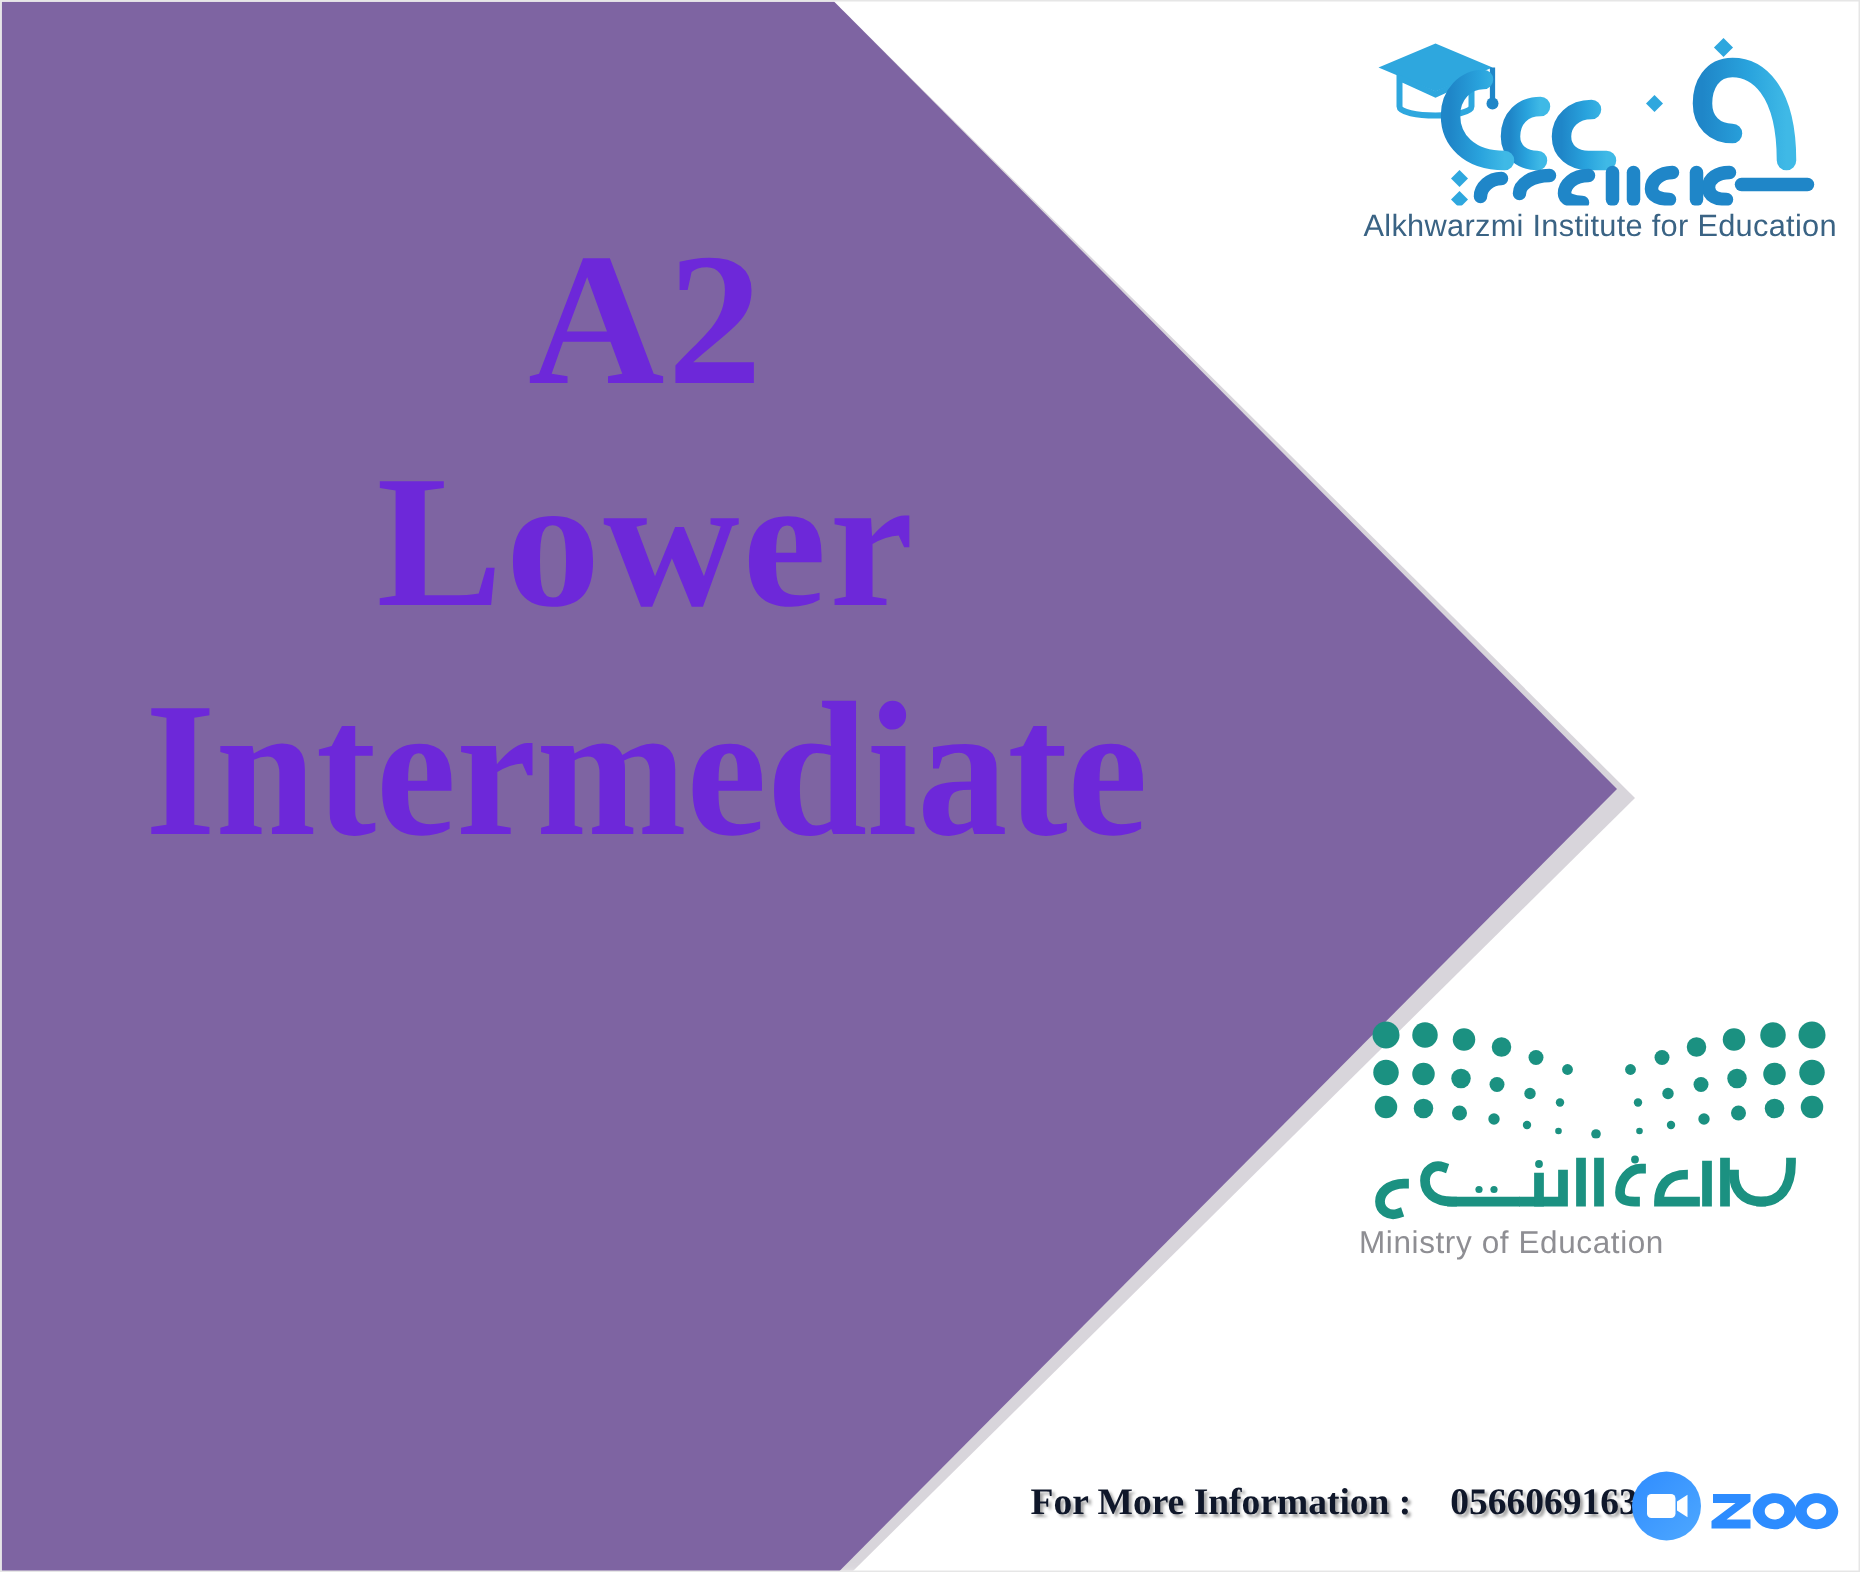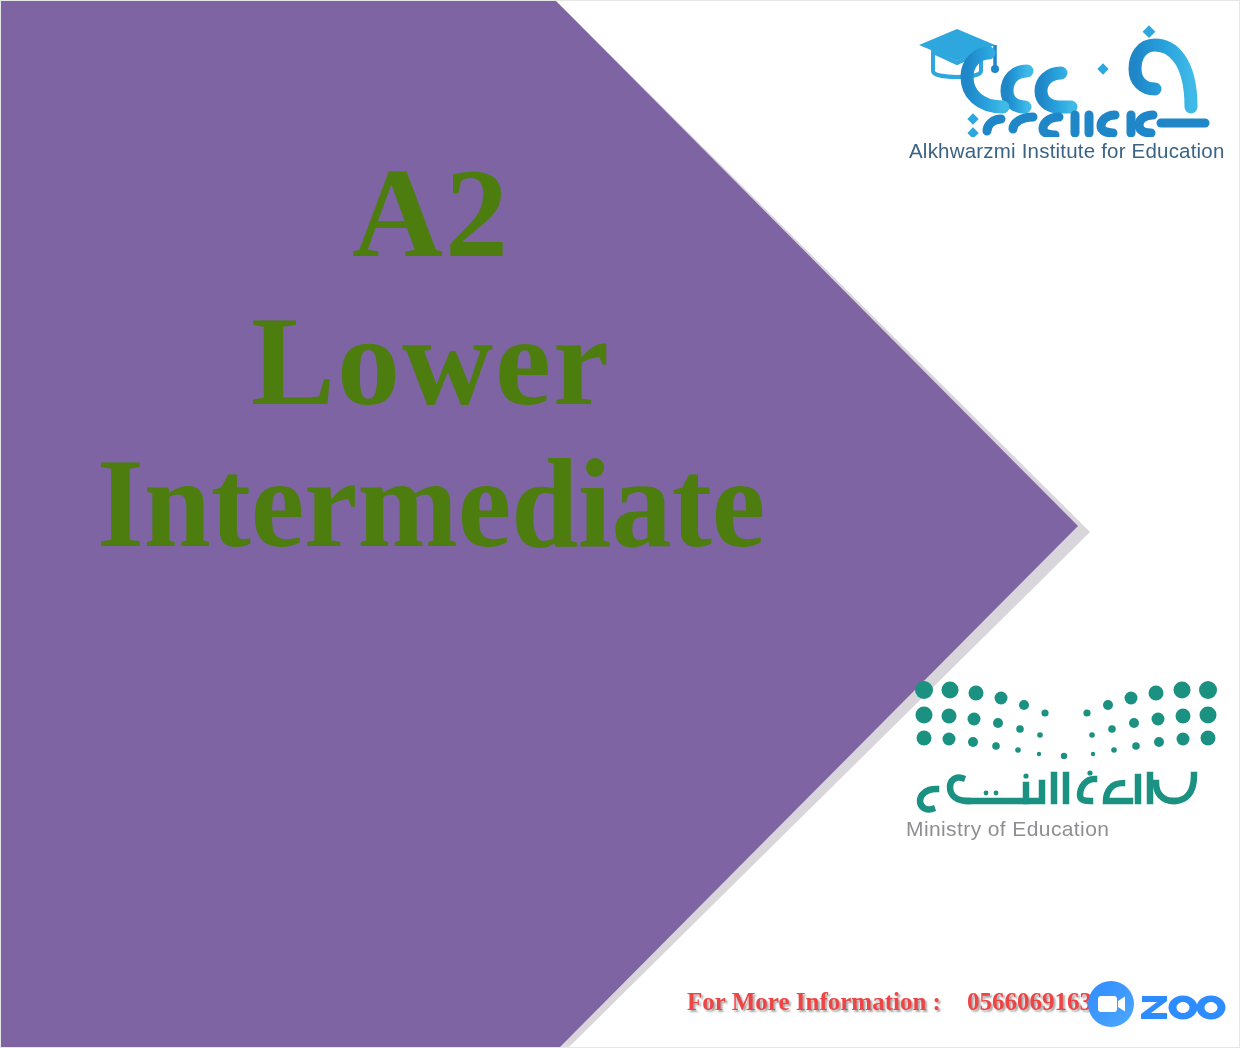--- a/index.html
+++ b/index.html
@@ -35,30 +35,30 @@
     position:absolute;left:0;top:0;width:1095px;height:1048px;
     background:#7e64a2;
     -webkit-clip-path:polygon(0 0, 555px 0, 1077px 525px, 557px 1048px, 0 1048px);
     clip-path:polygon(0 0, 555px 0, 1077px 525px, 557px 1048px, 0 1048px);
   }
 
   
   #course-title{
     position:absolute;left:0;top:150px;width:860px;
     text-align:center;
-    color:#4d7c0f;
+    color:#6d28d9;
     font-family:"Liberation Serif", "DejaVu Serif", serif;
     font-weight:bold;
     line-height:1.0;
     z-index:5;
     pointer-events:none;
   }
   .title-line{display:block;}
   #title-a2{font-size:126px;letter-spacing:2px;margin-bottom:22px;}
-  #title-lower{font-size:126px;letter-spacing:2px;margin-bottom:14px;}
+  #title-lower{font-size:126px;letter-spacing:2px;margin-bottom:24px;}
   #title-intermediate{
     font-size:128px;letter-spacing:0px;
     transform:scaleX(.94);
     transform-origin:center center;
   }
 
   
   #alkhwarzmi-logo{
     position:absolute;right:18px;top:18px;
     width:312px;
@@ -91,21 +91,21 @@
     margin-top:2px;
   }
 
   
   #footer-info{
     position:absolute;left:686px;top:987px;
     z-index:7;
     font-family:"Liberation Serif", "DejaVu Serif", serif;
     font-weight:bold;
     font-size:25px;
-    color:#ef4444;
+    color:#0f172a;
     white-space:nowrap;
     text-shadow:2px 2px 2px rgba(150,150,150,.85);
   }
   #footer-label{margin-right:26px;}
   #zoom-logo{
     position:absolute;left:1086px;top:979px;
     width:140px;height:48px;
     z-index:7;
   }
 </style>

